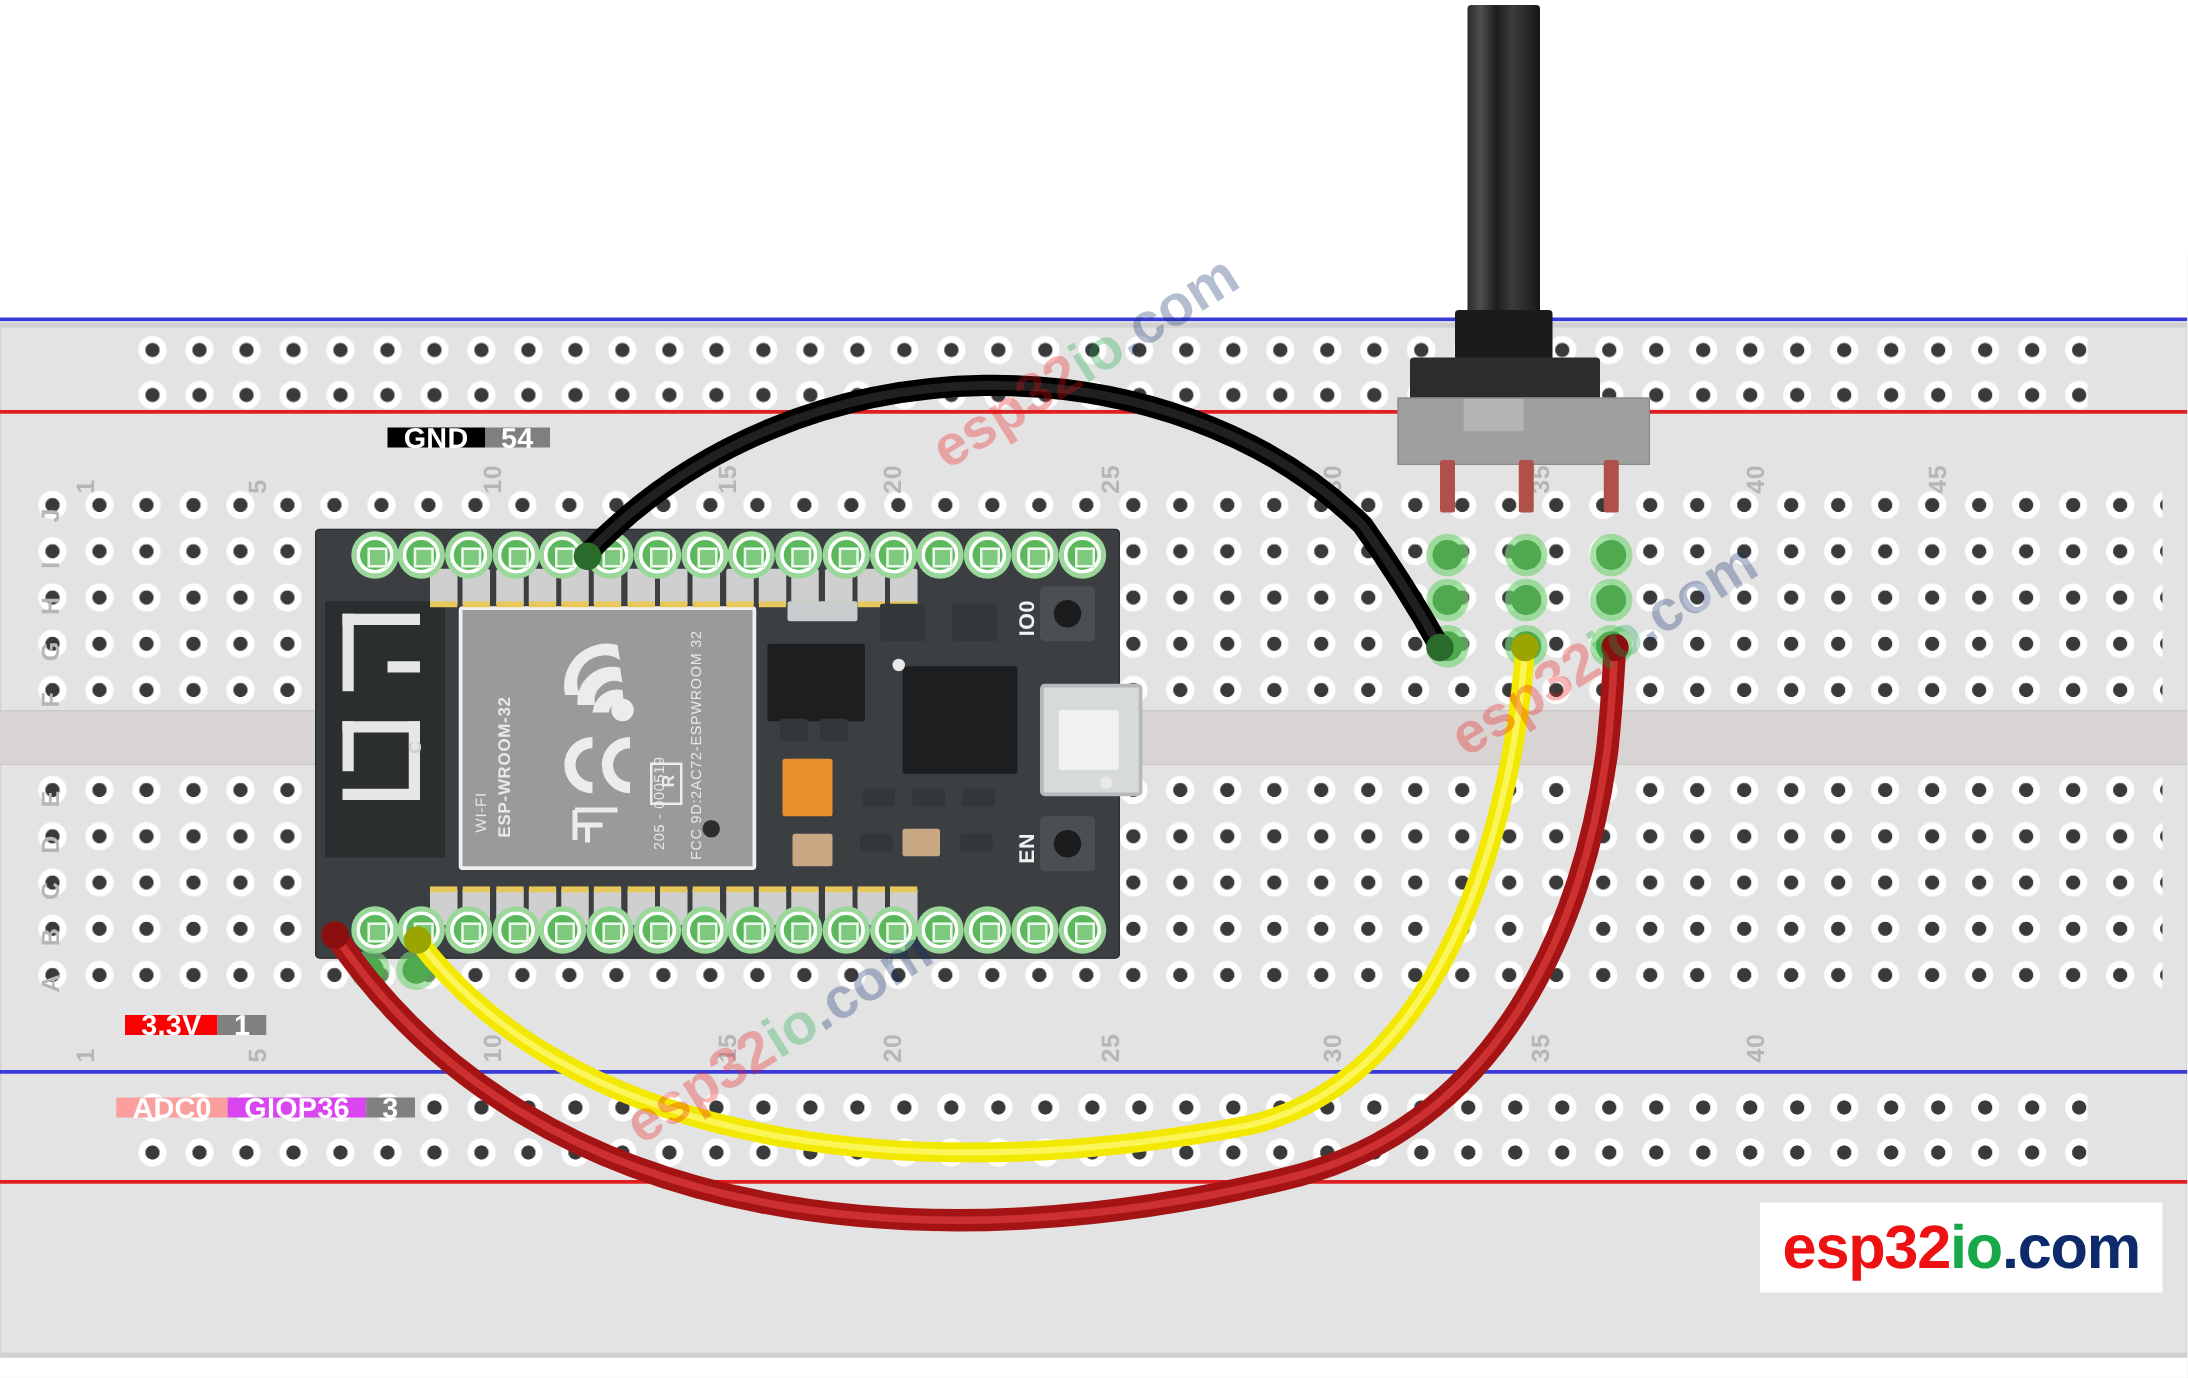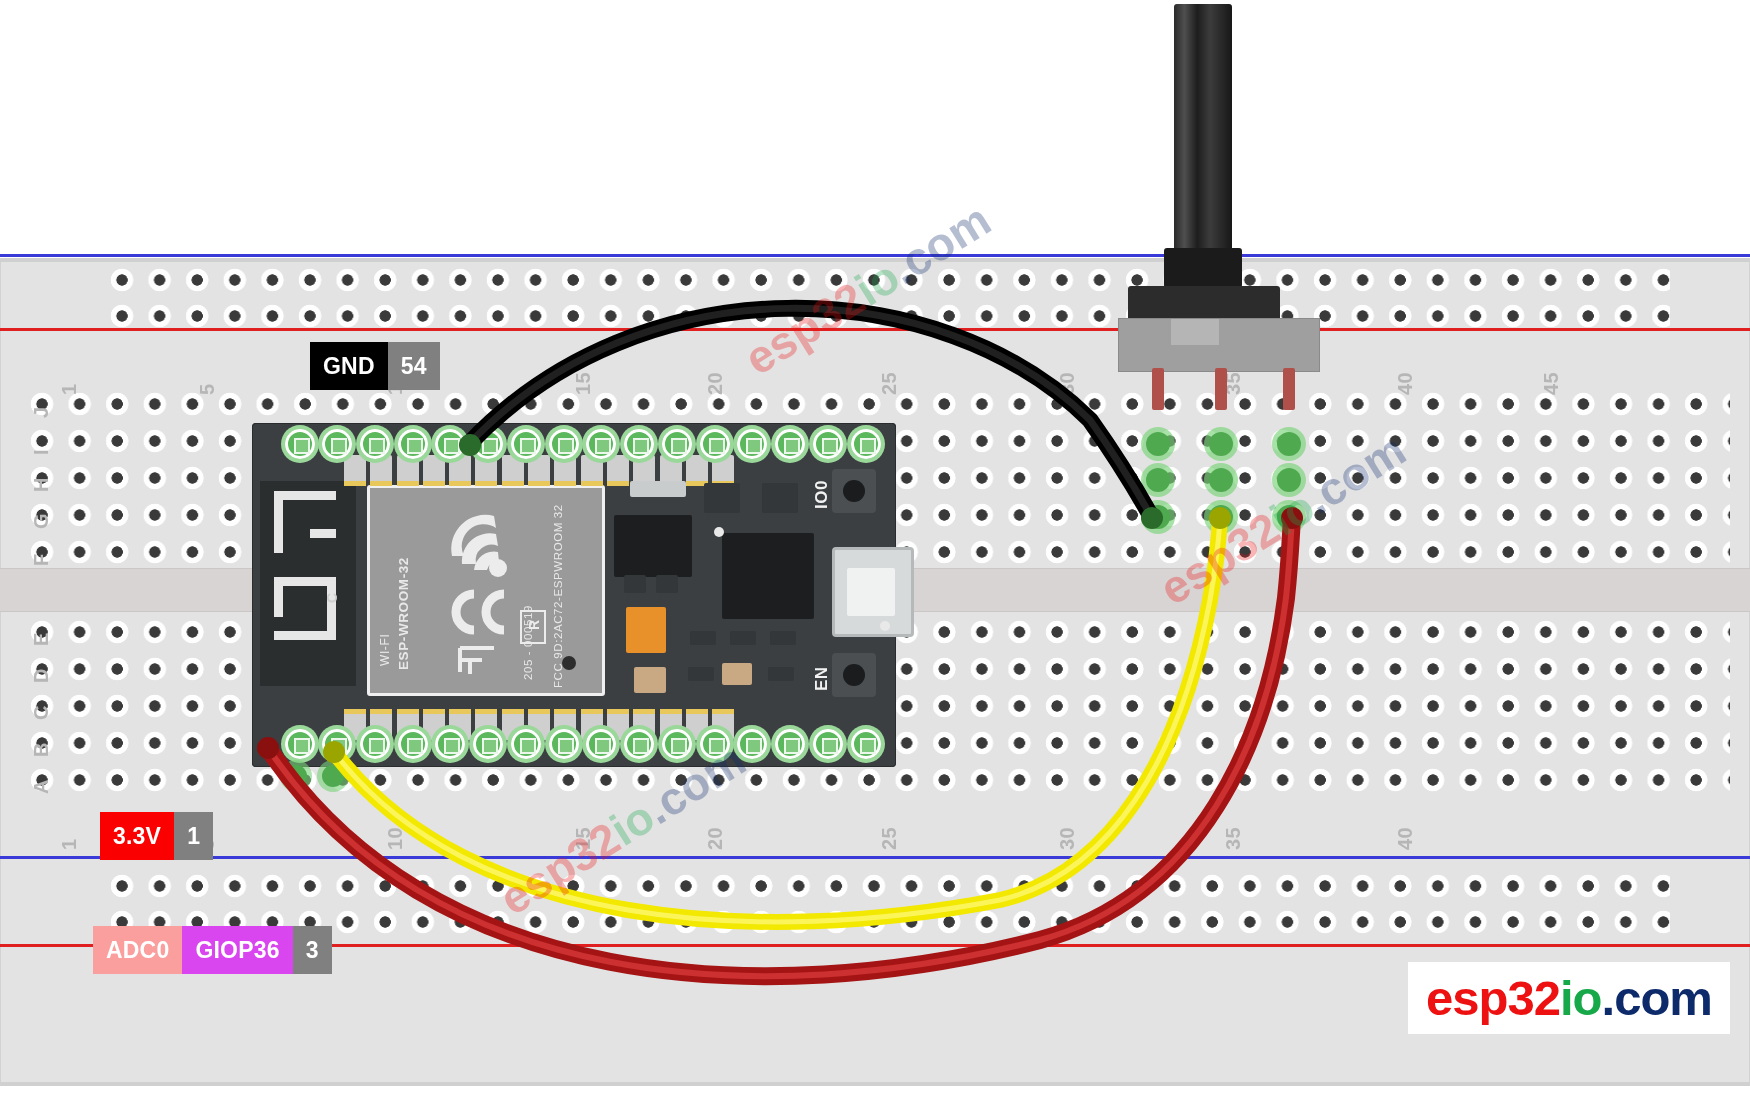--- a/index.html
+++ b/index.html
@@ -48,21 +48,21 @@
   }
   .holes.small {
     background-size: 37.6px 36px;
   }
 
   
   .tag {
     position: absolute;
     display: flex;
     align-items: stretch;
-    height: 48px;
+    height: 16px;
     font-weight: bold;
     font-size: 23px;
     line-height: 32px;
     white-space: nowrap;
     letter-spacing: .2px;
   }
   .tag .seg {
     padding: 0 13px;
     color: #ffffff;
     display: flex; align-items: center; justify-content: center;
@@ -591,21 +591,21 @@
   <div class="tag" style="left:310px; top:342px;">
     <span class="seg seg-black">GND</span>
     <span class="seg seg-gray">54</span>
   </div>
 
   <div class="tag" style="left:100px; top:812px;">
     <span class="seg seg-red">3.3V</span>
     <span class="seg seg-gray">1</span>
   </div>
 
-  <div class="tag" style="left:56px; top:926px;padding-left:37px;">
+  <div class="tag" style="left:56px; top:878px;padding-left:37px;">
     <span class="seg seg-pink">ADC0</span>
     <span class="seg seg-amber">GIOP36</span>
     <span class="seg seg-gray">3</span>
   </div>
 
   <div class="wm" style="left:735px; top:340px;">
     <span class="r">esp32</span><span class="g">io</span><span class="n">.com</span>
   </div>
   <div class="wm" style="left:1150px; top:570px;">
     <span class="r">esp32</span><span class="g">io</span><span class="n">.com</span>

